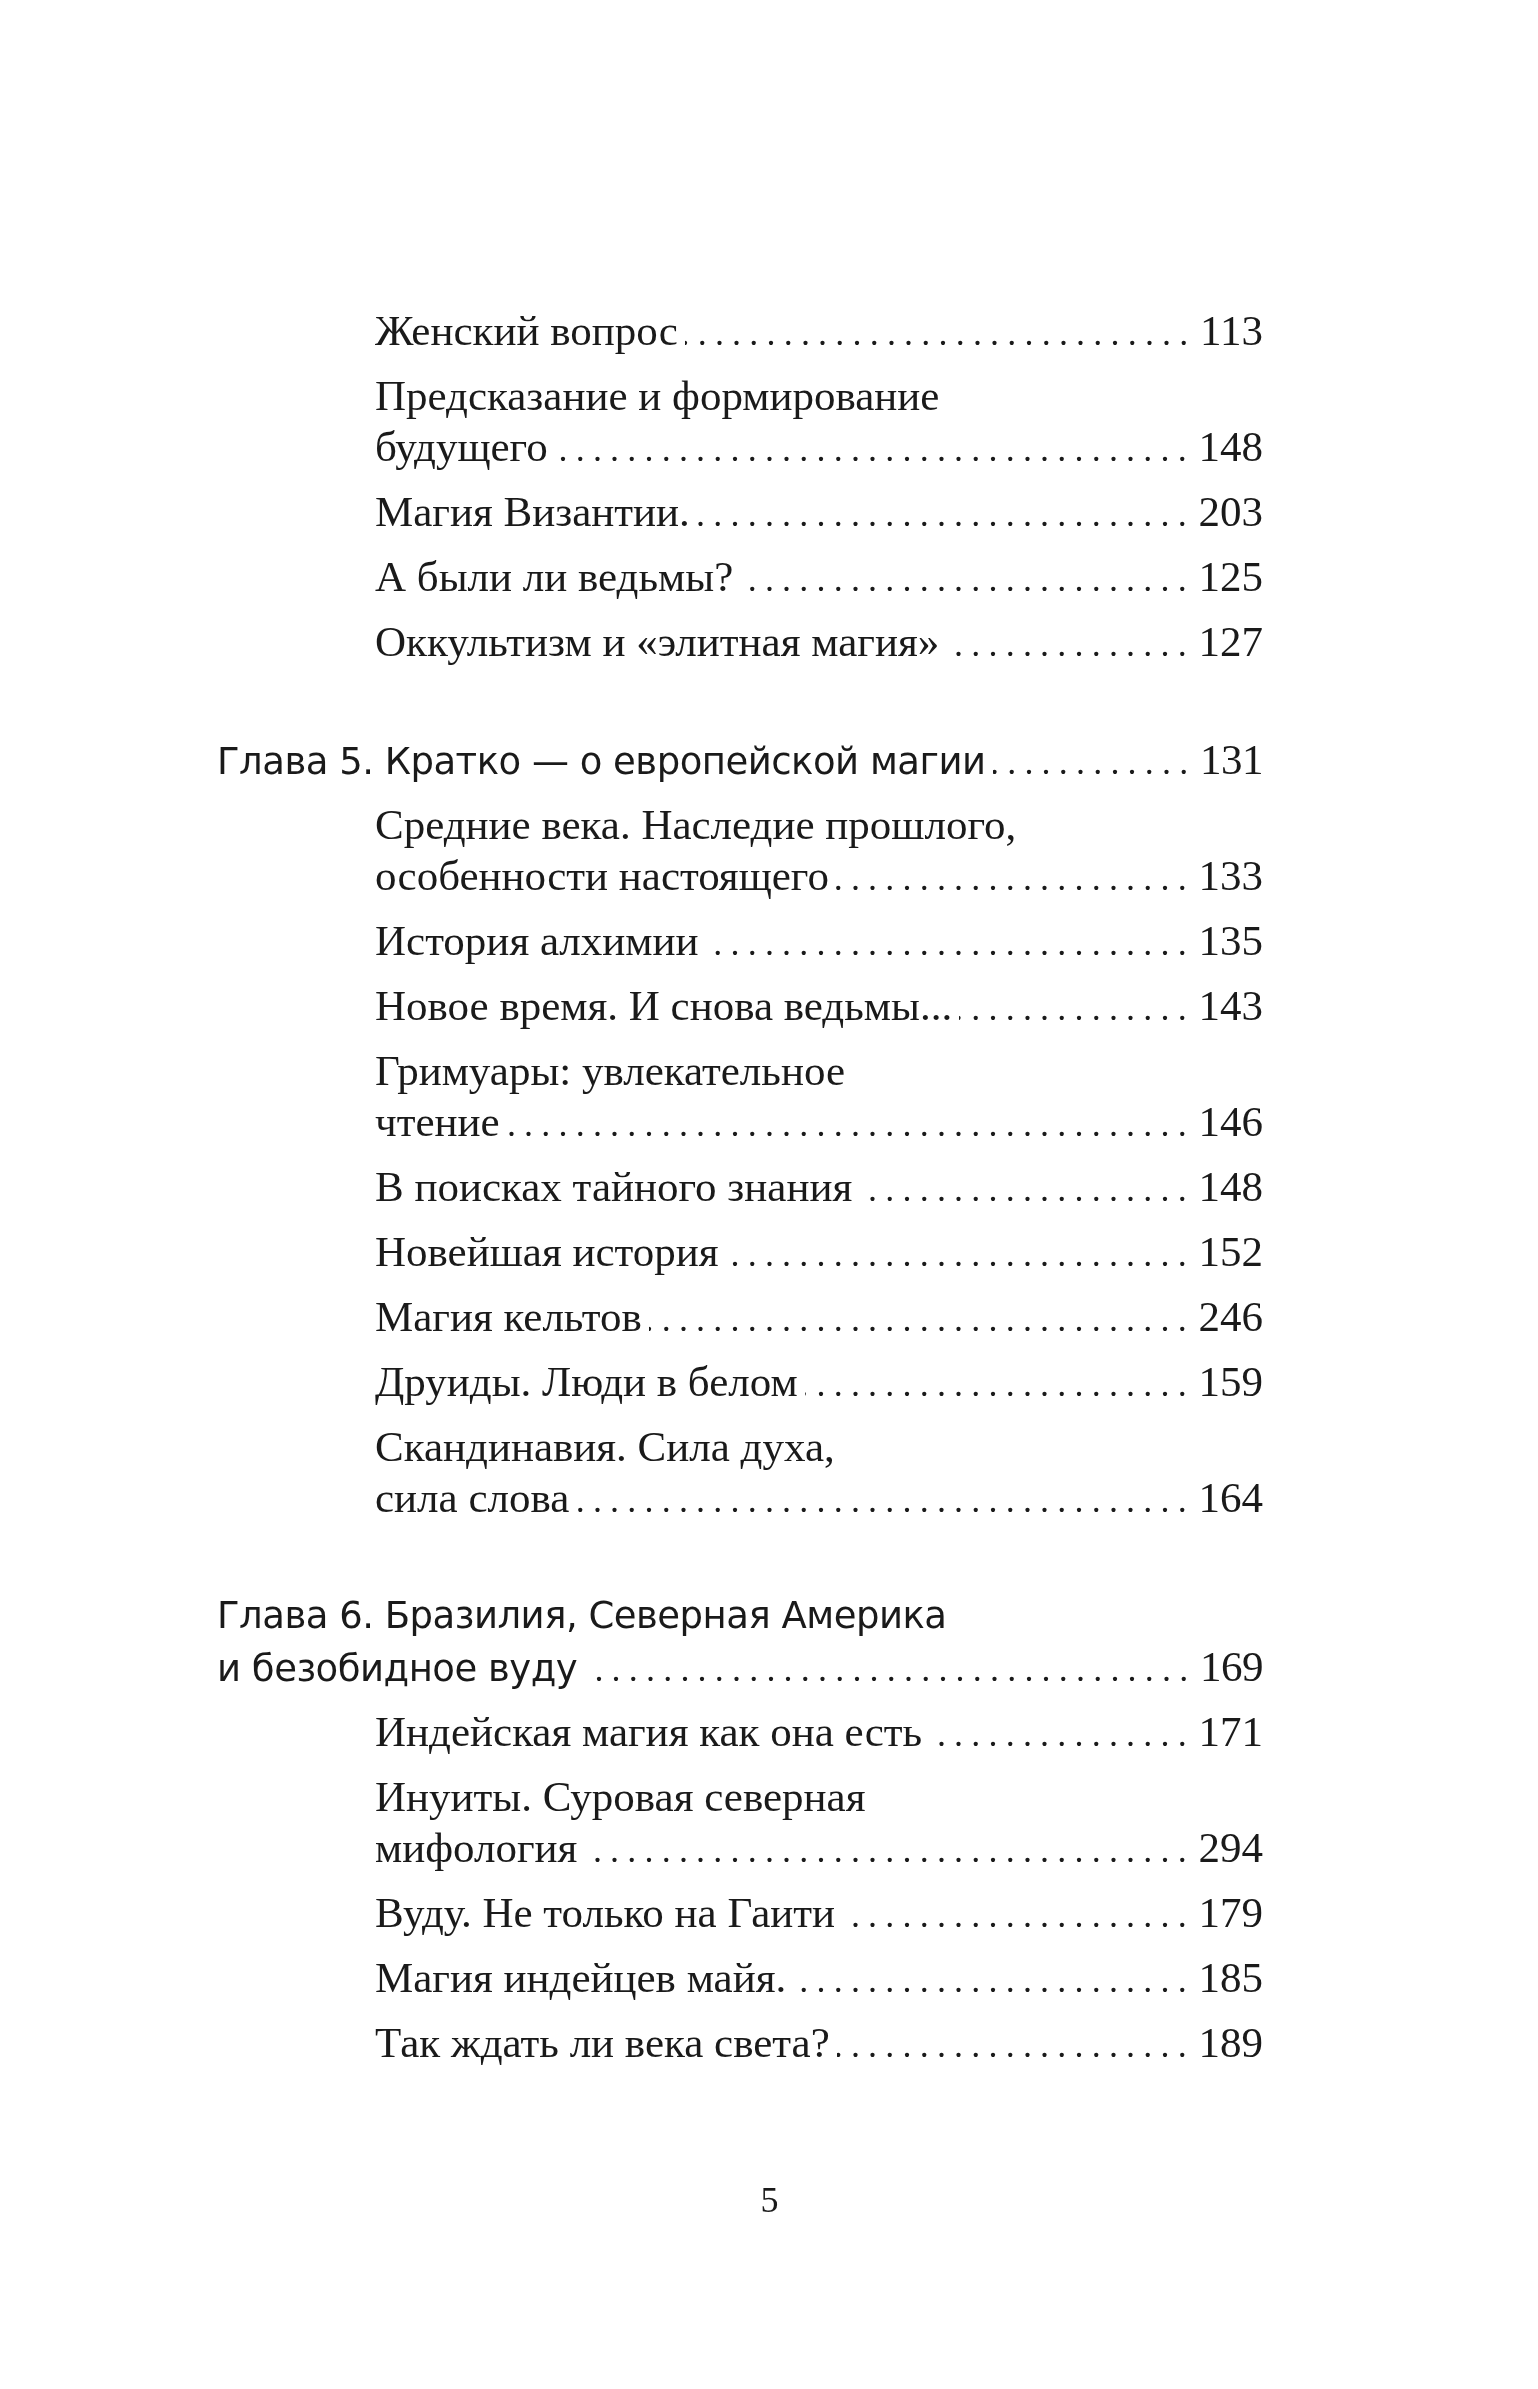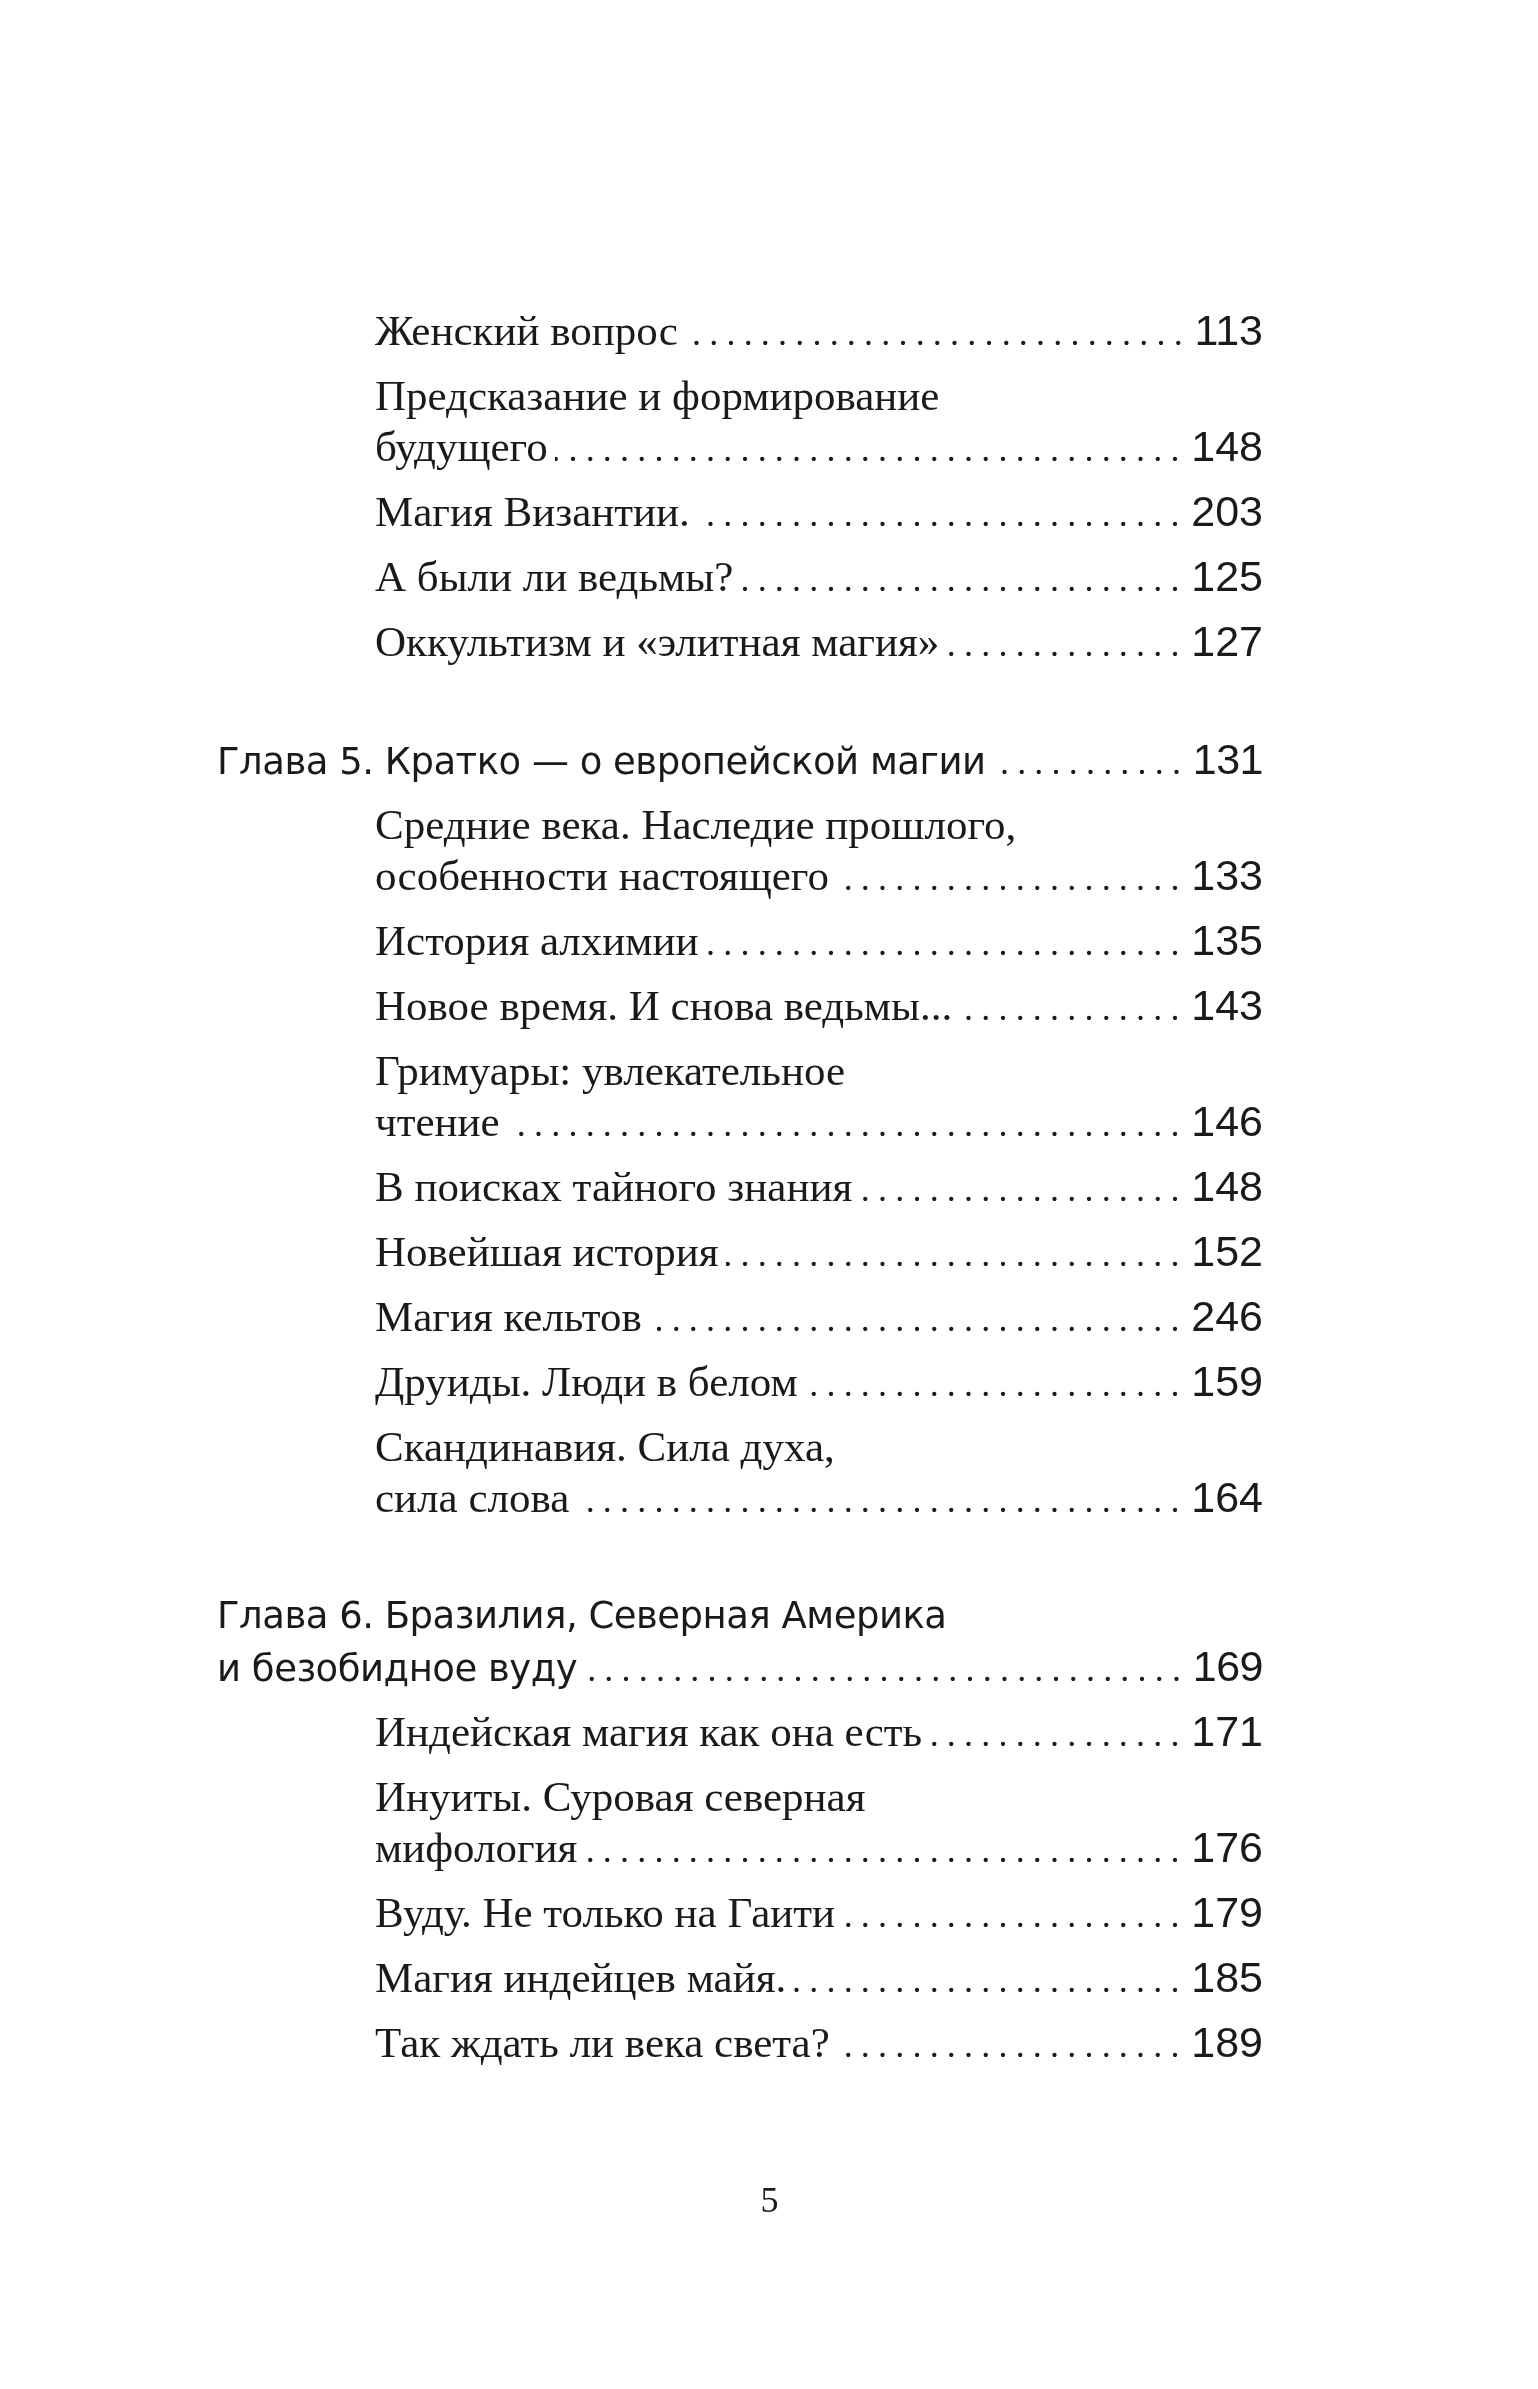--- a/index.html
+++ b/index.html
@@ -63,21 +63,21 @@
       white-space: nowrap;
       letter-spacing: 8.2px;
       margin: 0 3.6px 0 7.3px;
       font-family: "Liberation Serif", serif;
       font-size: 36px;
       text-align: right;
       direction: rtl;
     }
     .entry .num {
       flex: 0 0 auto;
-      font-family: Liberation Sans, sans-serif;
+      font-family: Liberation Serif, serif;
       font-size: 43px;
     }
     .page-number {
       position: absolute;
       left: 0;
       width: 1539px;
       top: 2175px;
       text-align: center;
       font-size: 36px;
       font-family: "Liberation Serif", serif;
@@ -210,21 +210,21 @@
           <span class="title">Индейская магия как она есть</span>
           <span class="leader">........................................................................................................................</span>
           <span class="num">171</span>
         </div>
       </div>
       <div class="entry sub">
         <span class="first">Инуиты. Суровая северная</span>
         <div class="last">
           <span class="title">мифология</span>
           <span class="leader">........................................................................................................................</span>
-          <span class="num">176</span>
+          <span class="num">294</span>
         </div>
       </div>
       <div class="entry sub">
         <div class="last">
           <span class="title">Вуду. Не только на Гаити</span>
           <span class="leader">........................................................................................................................</span>
           <span class="num">179</span>
         </div>
       </div>
       <div class="entry sub">

